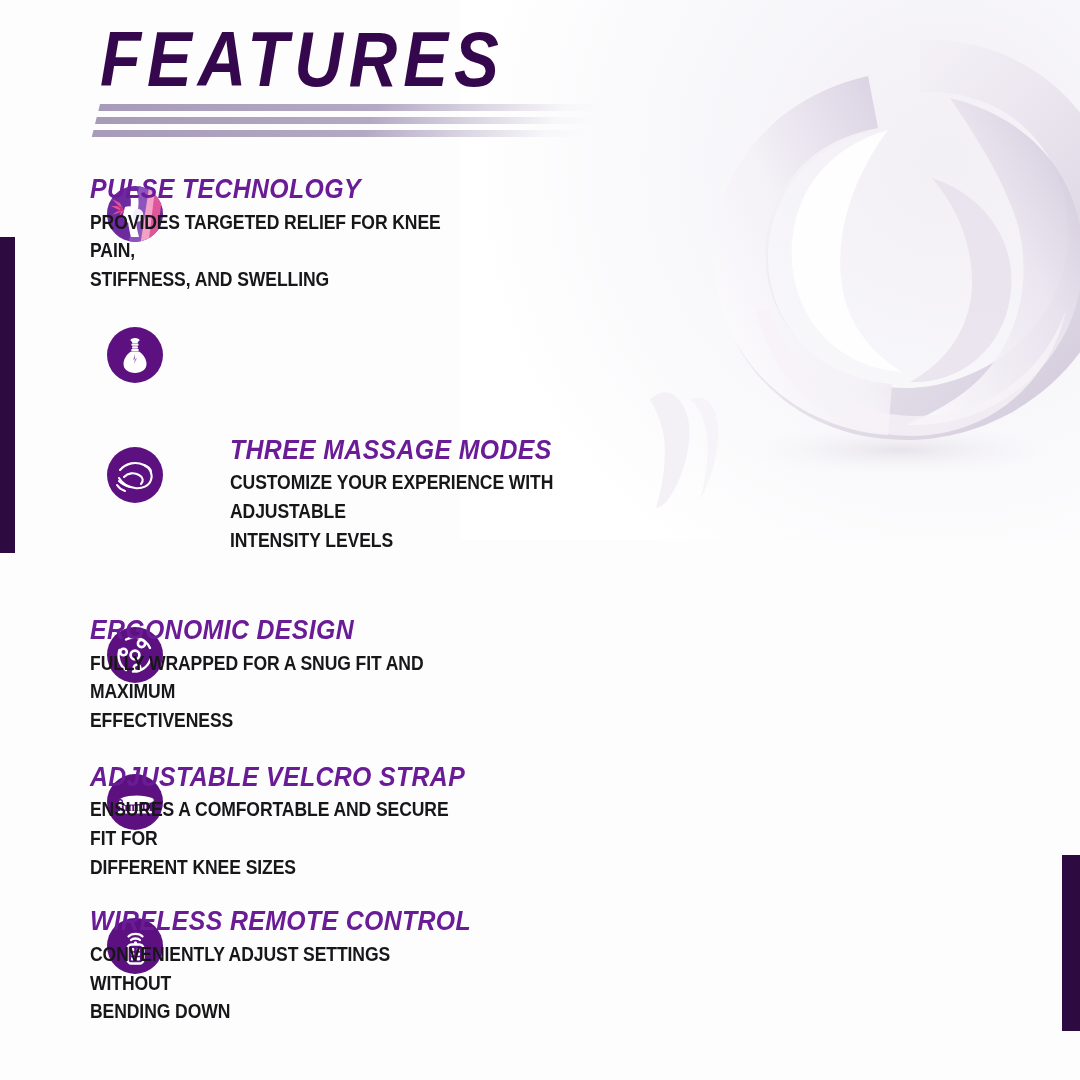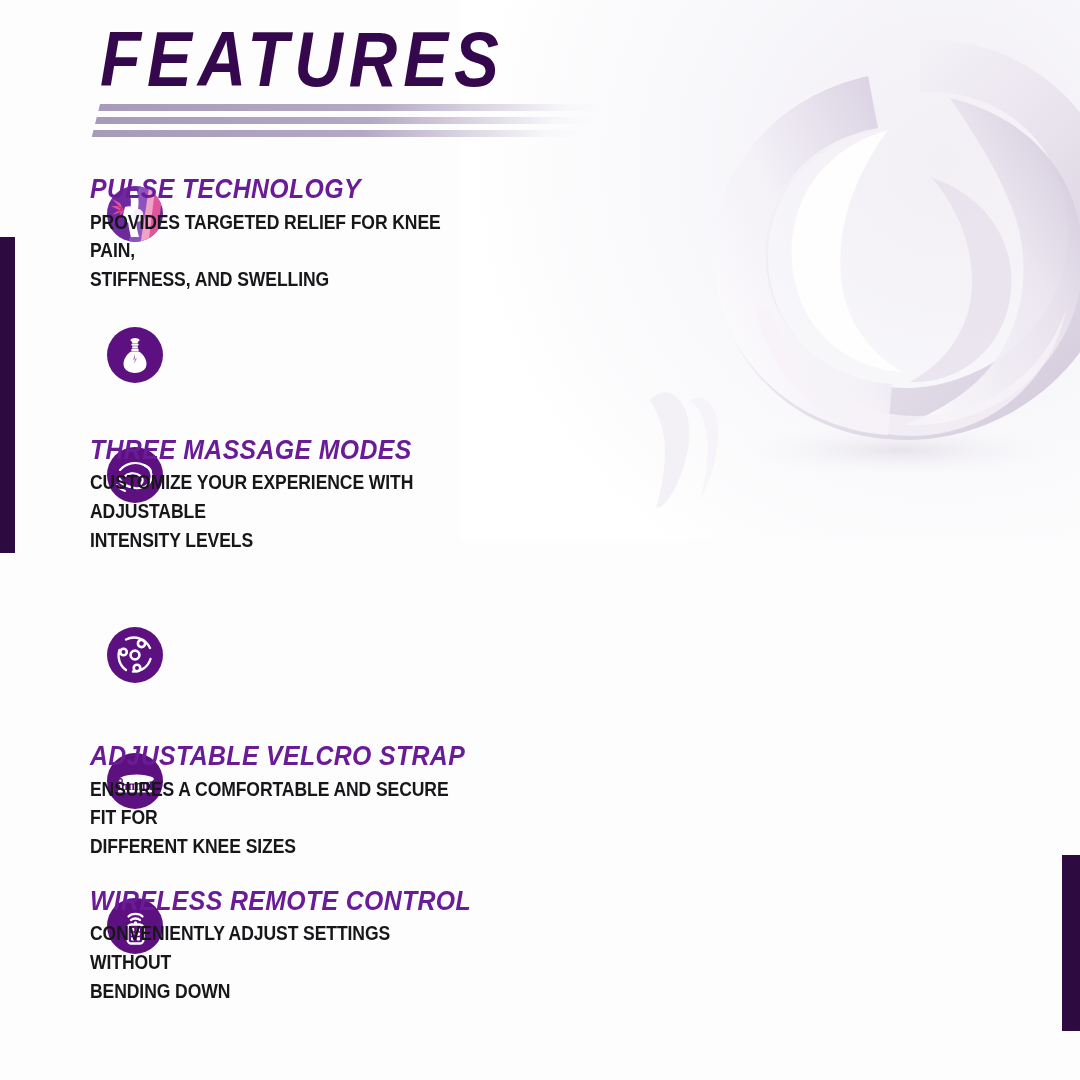--- a/index.html
+++ b/index.html
@@ -150,21 +150,21 @@
     color: #17171a;
     margin: 0;
     transform: scaleX(0.90);
     transform-origin: left top;
     white-space: pre-line;
   }
 
   
   .feature.i1 { margin-bottom: 22px; }
   .feature.i2 { margin-bottom: 22px; }
-  .feature.i3 { margin-bottom: 62px; }
+  .feature.i3 { margin-bottom: 62px; justify-content: flex-end; }
   .feature.i4 { margin-bottom: 28px; }
   .feature.i5 { margin-bottom: 26px; }
   .feature.i6 { margin-bottom: 12px; }
 </style>
 </head>
 <body>
 
 <div id="poster">
 
   <div class="bg-wash"></div>
@@ -310,20 +310,25 @@
             <path d="M27 45.5 A17.5 17.5 0 0 0 44.5 33"></path>
           </g>
           <g fill="none" stroke="#ffffff" stroke-width="2.6">
             <circle cx="29" cy="29" r="4.4"></circle>
             <circle cx="35.5" cy="17.5" r="3.6"></circle>
             <circle cx="17.5" cy="26" r="3.3"></circle>
             <circle cx="31" cy="42" r="3.3"></circle>
           </g>
         </svg>
       </div>
+      <div class="f-body">
+        <div class="f-title">ERGONOMIC DESIGN</div>
+        <div class="f-desc">FULLY WRAPPED FOR A SNUG FIT AND MAXIMUM
+EFFECTIVENESS</div>
+      </div>
     </div>
 
     <div class="feature i5">
       <div class="f-icon">
         <svg viewBox="0 0 58 58" xmlns="http://www.w3.org/2000/svg">
           <circle cx="29" cy="29" r="28" fill="#5d1080"></circle>
           <g fill="#ffffff">
             <path d="M12 30 C12 26.5 16 24 23 23 C31 21.8 40 22.5 46 25
                      C48 25.8 48.5 27.5 47 28.6 C45 30 40 30.6 33 31
                      C25 31.5 18 32 14.5 33.2 C12.8 33.8 12 32.4 12 30 Z"></path>

